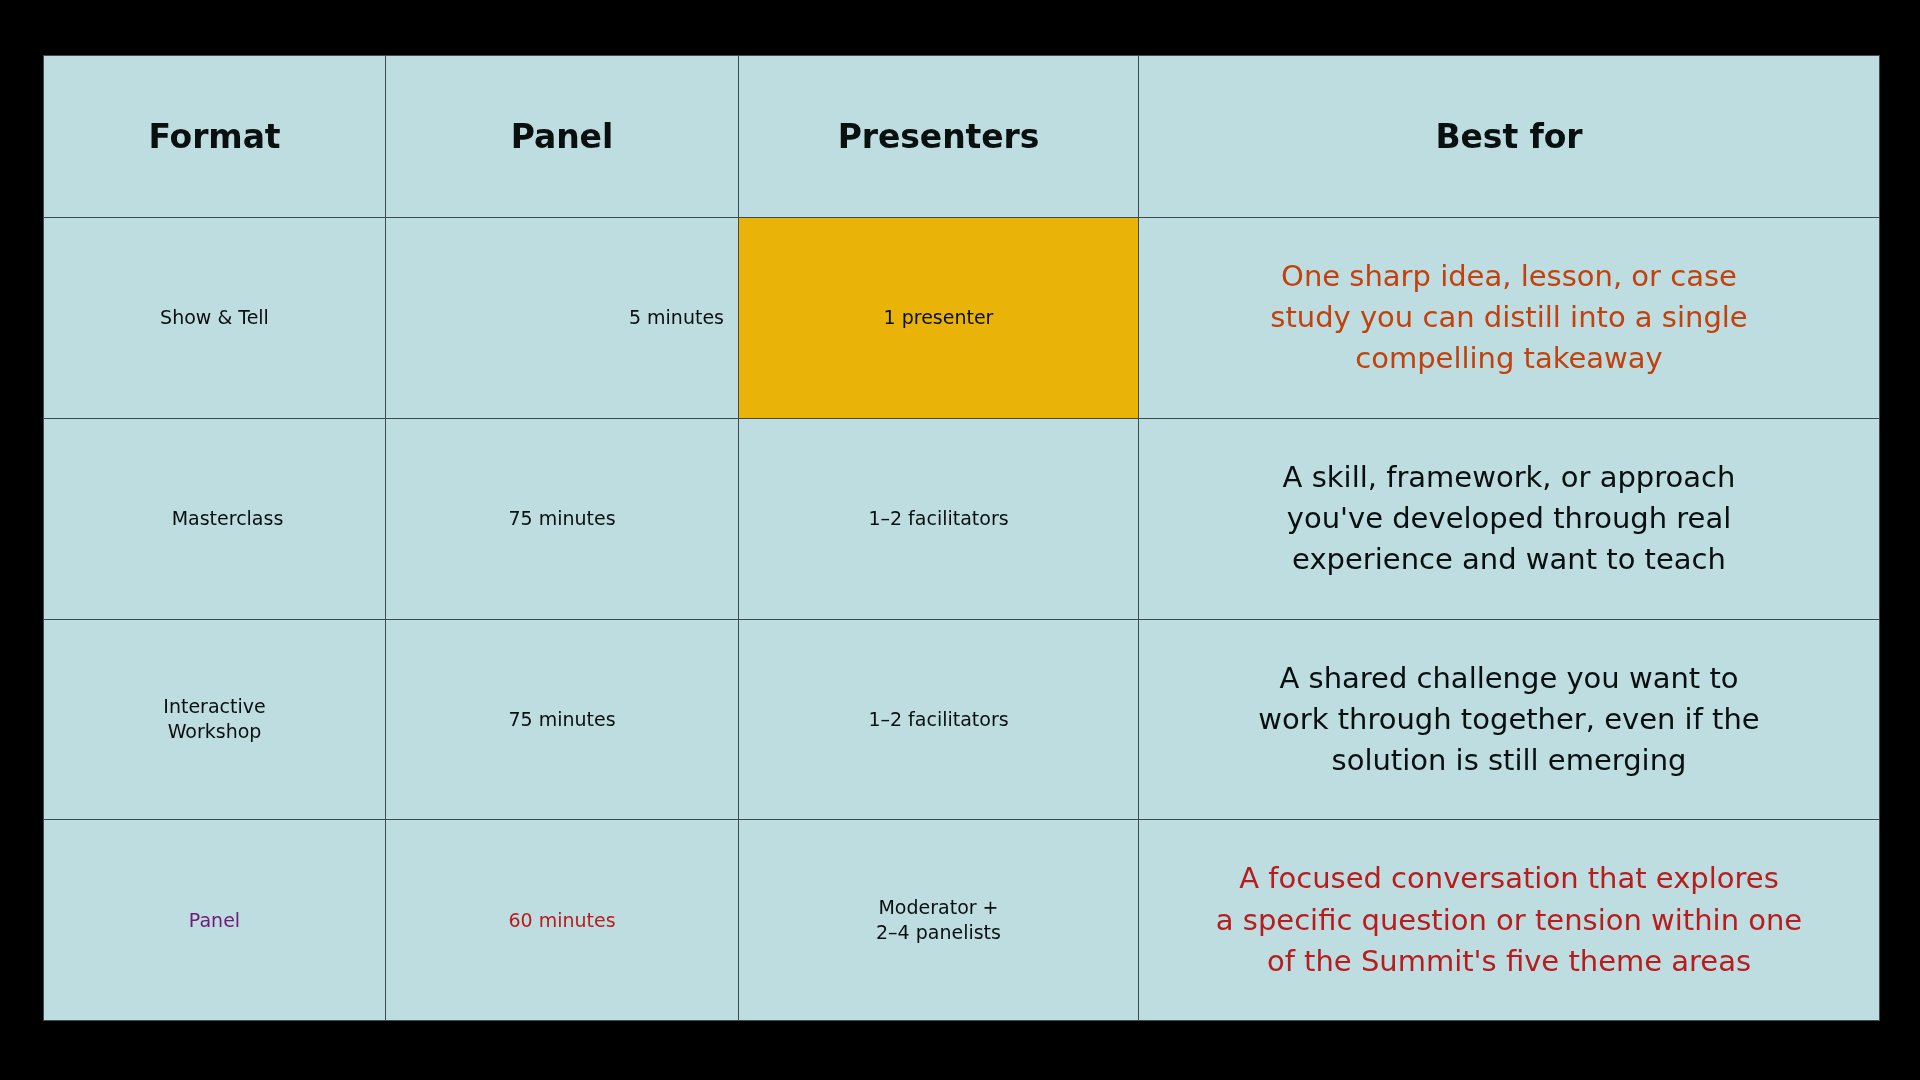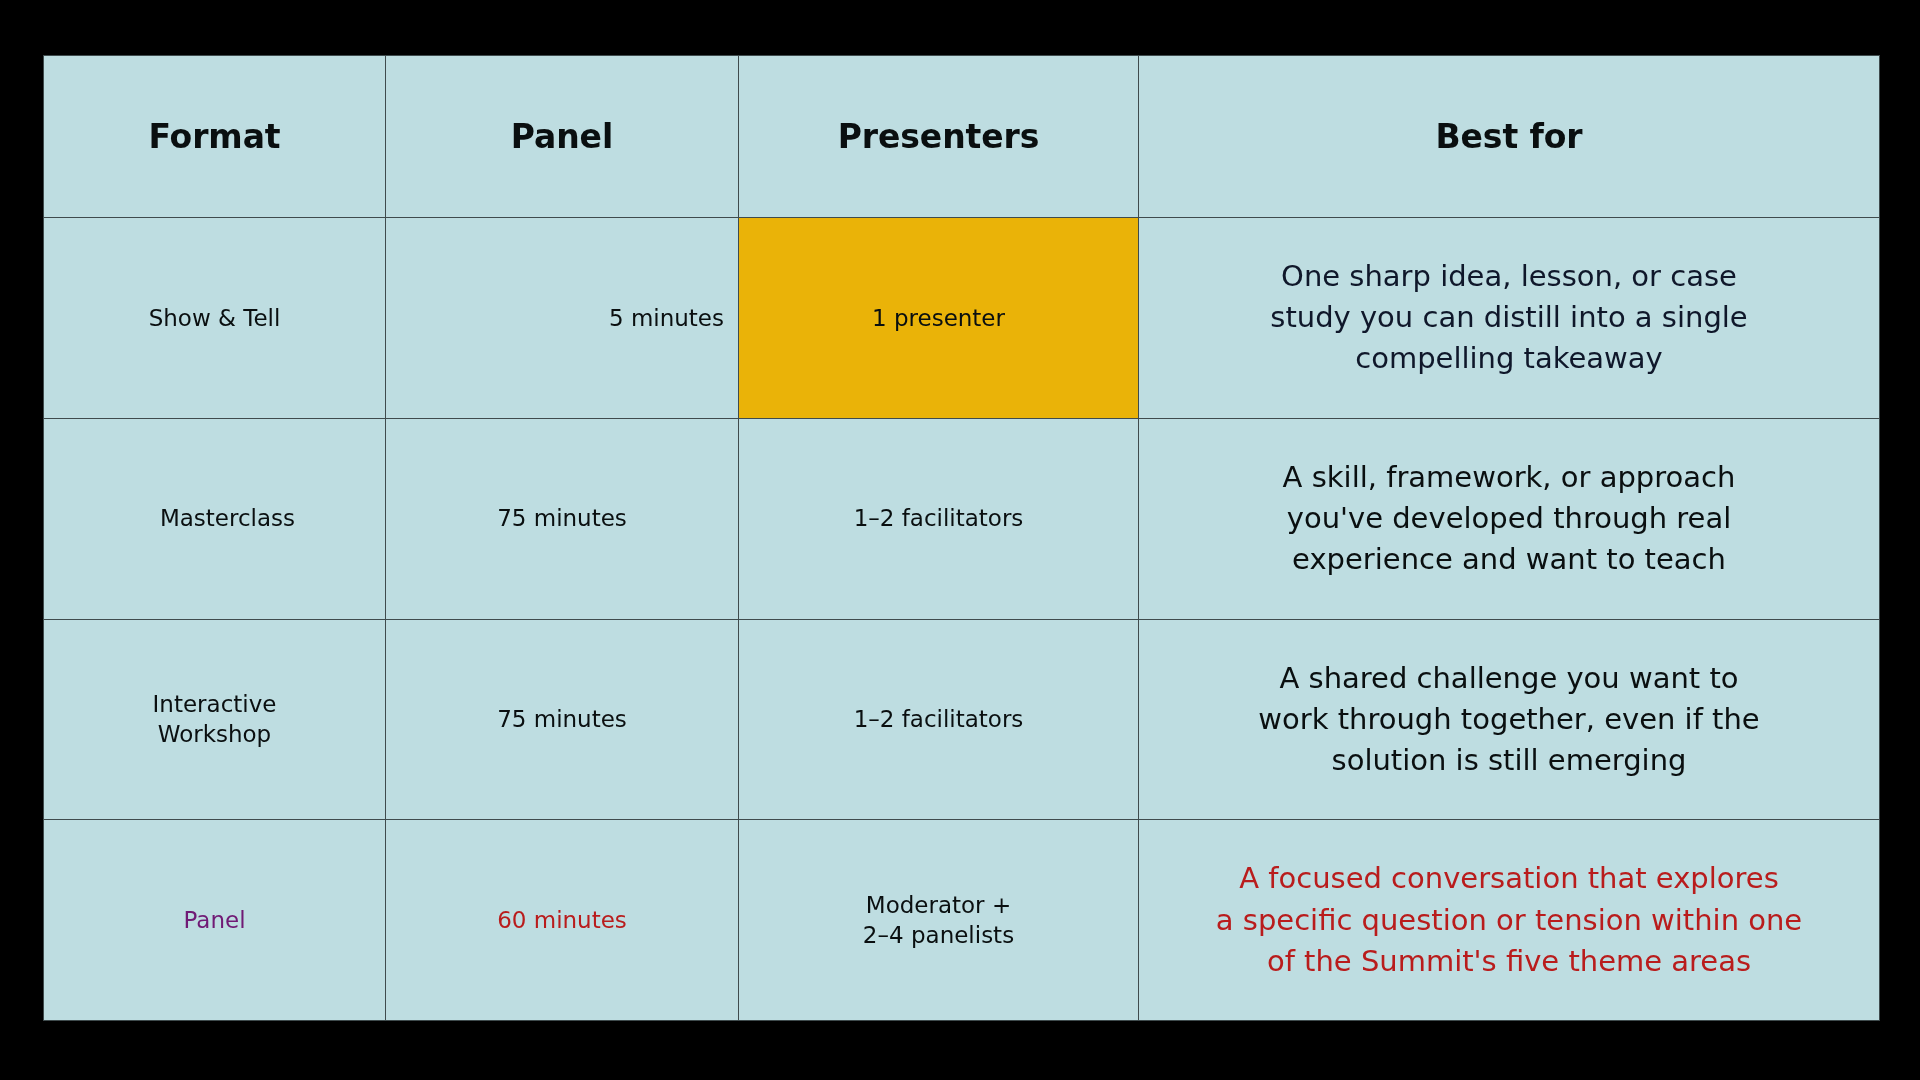--- a/index.html
+++ b/index.html
@@ -58,21 +58,21 @@
   }
 
   #formats-table tbody td {
     height: 192px;
     font-weight: 400;
   }
 
   td.cell-format,
   td.cell-length,
   td.cell-presenters {
-    font-size: 23px;
+    font-size: 19px;
     line-height: 1.32;
   }
 
   td.cell-bestfor {
     font-size: 29px;
     line-height: 1.42;
     padding-left: 28px;
     padding-right: 28px;
   }
 
@@ -102,21 +102,21 @@
 
     <tbody id="table-body">
         <tr>
           <td class="cell-format" style="background: rgb(190, 221, 225); border-color: rgb(63, 75, 77); color: rgb(10, 15, 16);">
             <span class="cell-line">Show &amp; Tell</span>
           </td>
           <td class="cell-length" style="background: rgb(190, 221, 225); border-color: rgb(63, 75, 77); color: rgb(10, 15, 16); text-align: right;">5 minutes</td>
           <td class="cell-presenters" style="background: #eab308; border-color: rgb(63, 75, 77); color: rgb(10, 15, 16);">
             <span class="cell-line">1 presenter</span>
           </td>
-          <td class="cell-bestfor" style="background: rgb(190, 221, 225); border-color: rgb(63, 75, 77); color: #0f172a;">
+          <td class="cell-bestfor" style="background: rgb(190, 221, 225); border-color: rgb(63, 75, 77); color: #c2410c;">
             <span class="cell-line">One sharp idea, lesson, or case</span>
             <span class="cell-line">study you can distill into a single</span>
             <span class="cell-line">compelling takeaway</span>
           </td>
         </tr>
         <tr>
           <td class="cell-format" style="background: rgb(190, 221, 225); border-color: rgb(63, 75, 77); color: rgb(10, 15, 16); padding-left: 40px;">
             <span class="cell-line">Masterclass</span>
           </td>
           <td class="cell-length" style="background: rgb(190, 221, 225); border-color: rgb(63, 75, 77); color: rgb(10, 15, 16);">75 minutes</td>

